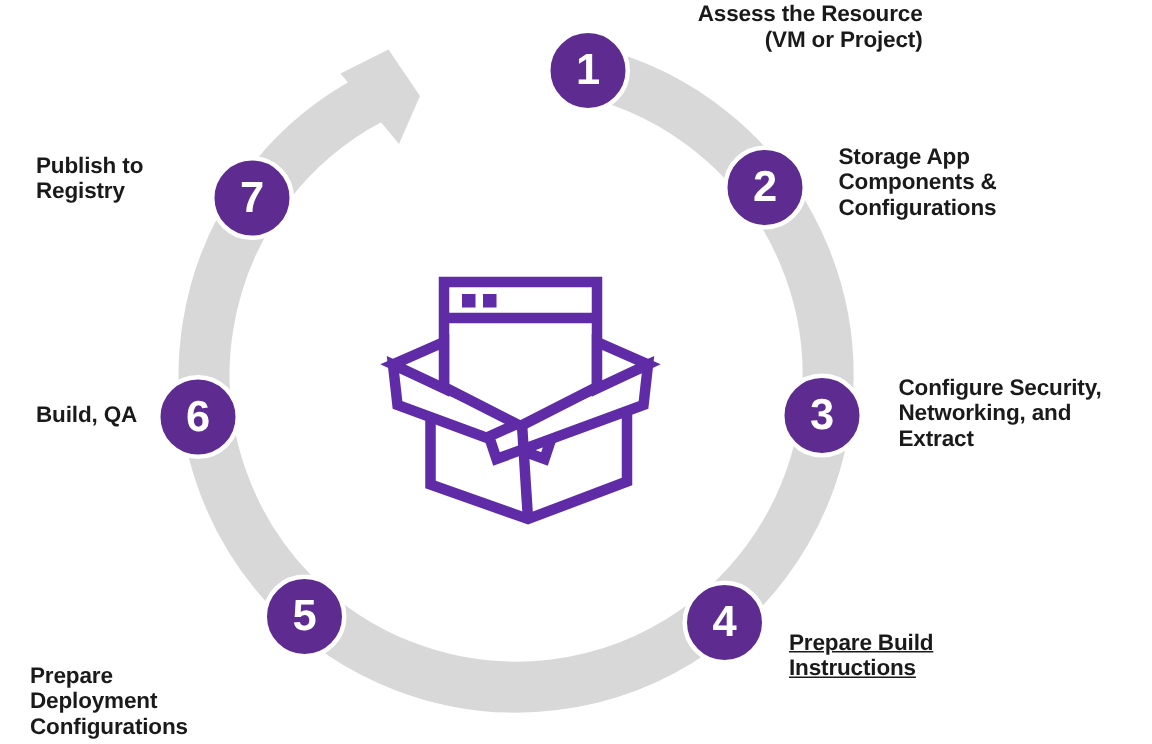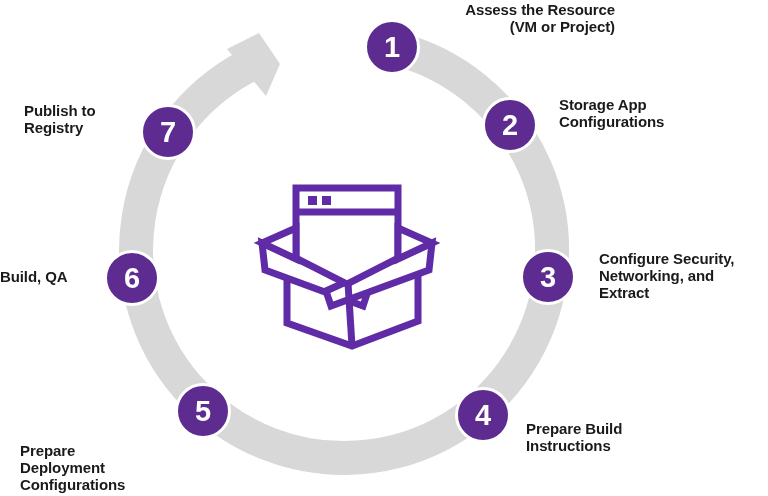--- a/index.html
+++ b/index.html
@@ -81,41 +81,42 @@
       <span>7</span>
     </div>
 
   <div class="step-label ta-c" style="left:415px;top:1px;width:200px;">
     <div>Assess the Resource</div>
     <div>(VM or Project)</div>
   </div>
 
   <div class="step-label ta-l" style="left:559px;top:96px;">
     <div>Storage App</div>
+    <div>Components &amp;</div>
     <div>Configurations</div>
   </div>
 
   <div class="step-label ta-l" style="left:599px;top:250px;">
     <div>Configure Security,</div>
     <div>Networking, and</div>
     <div>Extract</div>
   </div>
 
-  <div class="step-label ta-l" style="left:526px;top:420px;">
+  <div class="step-label ta-l" style="left:526px;top:420px;text-decoration:underline;">
     <div>Prepare Build</div>
     <div>Instructions</div>
   </div>
 
   <div class="step-label ta-r" style="left:20px;top:442px;width:141px;">
     <div>Prepare</div>
     <div>Deployment</div>
     <div>Configurations</div>
   </div>
 
-  <div class="step-label ta-r" style="left:0px;top:268px;width:90px;">
+  <div class="step-label ta-r" style="left:0px;top:268px;width:90px;padding-left:24px;">
     <div>Build, QA</div>
   </div>
 
   <div class="step-label ta-r" style="left:24px;top:102px;width:101px;">
     <div>Publish to</div>
     <div>Registry</div>
   </div>
 
 </div>
 

